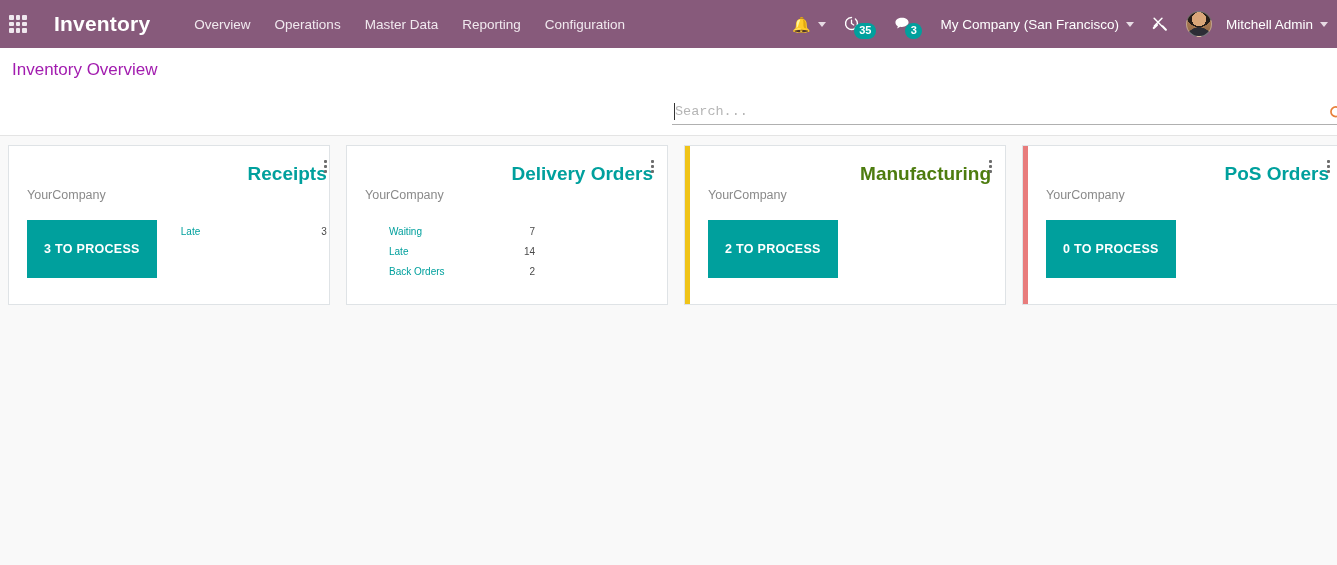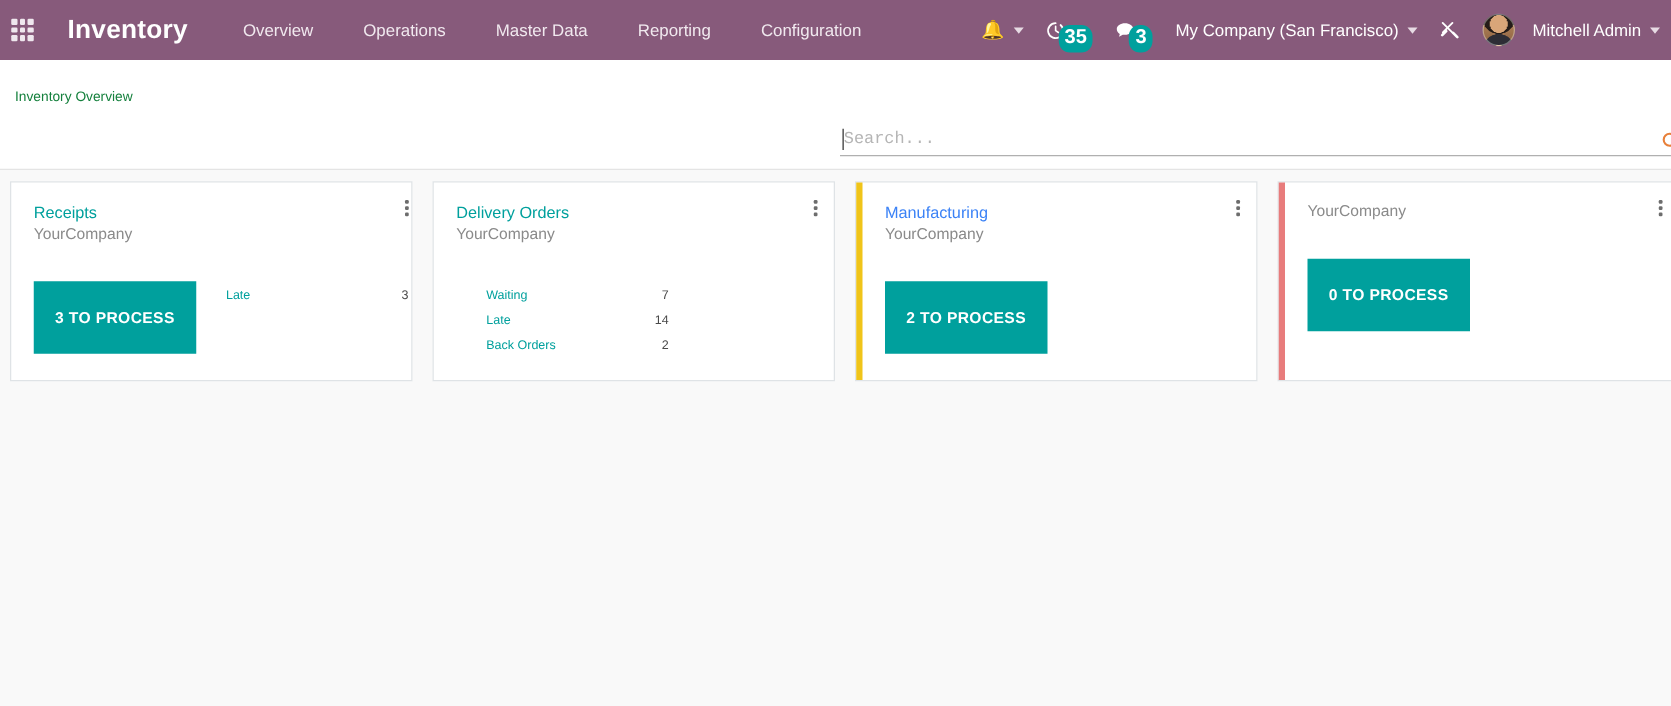--- a/index.html
+++ b/index.html
@@ -36,21 +36,21 @@
   .apps-grid i{ display:block; background:#efe7ee; border-radius:1px; }
 
   .brand{
     font-size:21px; font-weight:bold;
     letter-spacing:.2px;
     margin-left:18px; margin-right:32px;
     color:#fff; white-space:nowrap;
     cursor:pointer;
   }
 
-  .nav-menu{ display:flex; align-items:center; gap:16px; }
+  .nav-menu{ display:flex; align-items:center; gap:0px; }
   .nav-menu .nav-item{
     font-size:13.5px; color:#f1e9ef;
     padding:6px 12px;
     white-space:nowrap; cursor:pointer;
   }
 
   .nav-right{
     margin-left:auto;
     display:flex; align-items:center;
     height:48px;
@@ -67,21 +67,21 @@
     width:0;height:0;
     border-left:4px solid transparent;
     border-right:4px solid transparent;
     border-top:5px solid #e7dbe4;
     margin-left:7px;
   }
   .bell{ font-size:15px; line-height:1; color:#fff; }
   .icon-wrap{ position:relative; display:flex; align-items:center; }
   .badge{
     background:#00A09D; color:#fff;
-    font-size:16px; font-weight:bold;
+    font-size:11px; font-weight:bold;
     border-radius:9px;
     padding:1px 5px 2px;
     margin-left:-5px;
     position:relative; top:-7px;
     line-height:1.15;
     min-width:17px; text-align:center;margin-top:28px;
   }
   .company-name{ font-size:13.5px; color:#ffffff; }
   .debug-ico{ font-size:15px; color:#fff; display:block; }
   .avatar{
@@ -97,22 +97,22 @@
   .user-name{ font-size:13.5px; color:#fff; margin-left:14px; }
 
   
   .control-panel{
     position:relative;
     background:#fff;
     height:88px;
     border-bottom:1px solid #e4e4e4;
   }
   .breadcrumb{
-    position:absolute; left:12px; top:24px;
-    font-size:11px; color:#15803d;
+    position:absolute; left:12px; top:12px;
+    font-size:17px; color:#a21caf;
     white-space:nowrap;
   }
   .searchview{
     position:absolute; left:672px; top:56px;
     width:665px;
     border-bottom:1px solid #b0b0b0;
     padding-bottom:4px;
     display:flex; align-items:center;
   }
   .searchinput{
@@ -175,26 +175,26 @@
     position:relative;
     display:flex;
   }
   .k-stripe{ width:5px; flex:0 0 auto; }
   .k-body{
     flex:1 1 auto;
     padding:16px 14px 0 18px;
     position:relative;
   }
   .k-title{
-    font-size:13px; font-weight:normal;
+    font-size:19px; font-weight:bold;
     color:#00A09D; margin:0 0 2px 0;
-    cursor:pointer; line-height:1.25;
-  }
-  .k-title.dark{ color:#3b82f6; }
-  .k-sub{ font-size:12.5px; color:#8a8a8a; margin-bottom:31px; }
+    cursor:pointer; line-height:1.25;text-align:right;
+  }
+  .k-title.dark{ color:#4d7c0f; }
+  .k-sub{ font-size:12.5px; color:#8a8a8a; margin-bottom:18px; }
   .k-menu{
     position:absolute; top:12px; right:8px;
     width:14px; height:16px;
     display:flex; flex-direction:column;
     align-items:center; justify-content:center;
     gap:2px; cursor:pointer;
   }
   .k-menu i{ width:3px;height:3px;background:#6d6d6d;display:block;border-radius:1px; }
   .k-row{ display:flex; align-items:flex-start; }
   .k-process{
@@ -411,20 +411,21 @@
   </div>
 
   <div class="k-card">
     <div class="k-stripe" style="background:#E87C7C"></div>
     <div class="k-body">
       <div class="k-menu">
           <i></i>
           <i></i>
           <i></i>
         </div>
+      <div class="k-title">PoS Orders</div>
       <div class="k-sub">YourCompany</div>
       <div class="k-row">
         <button class="k-process">0 TO PROCESS</button>
       </div>
     </div>
   </div>
 
 </div>
 
 </body></html>

